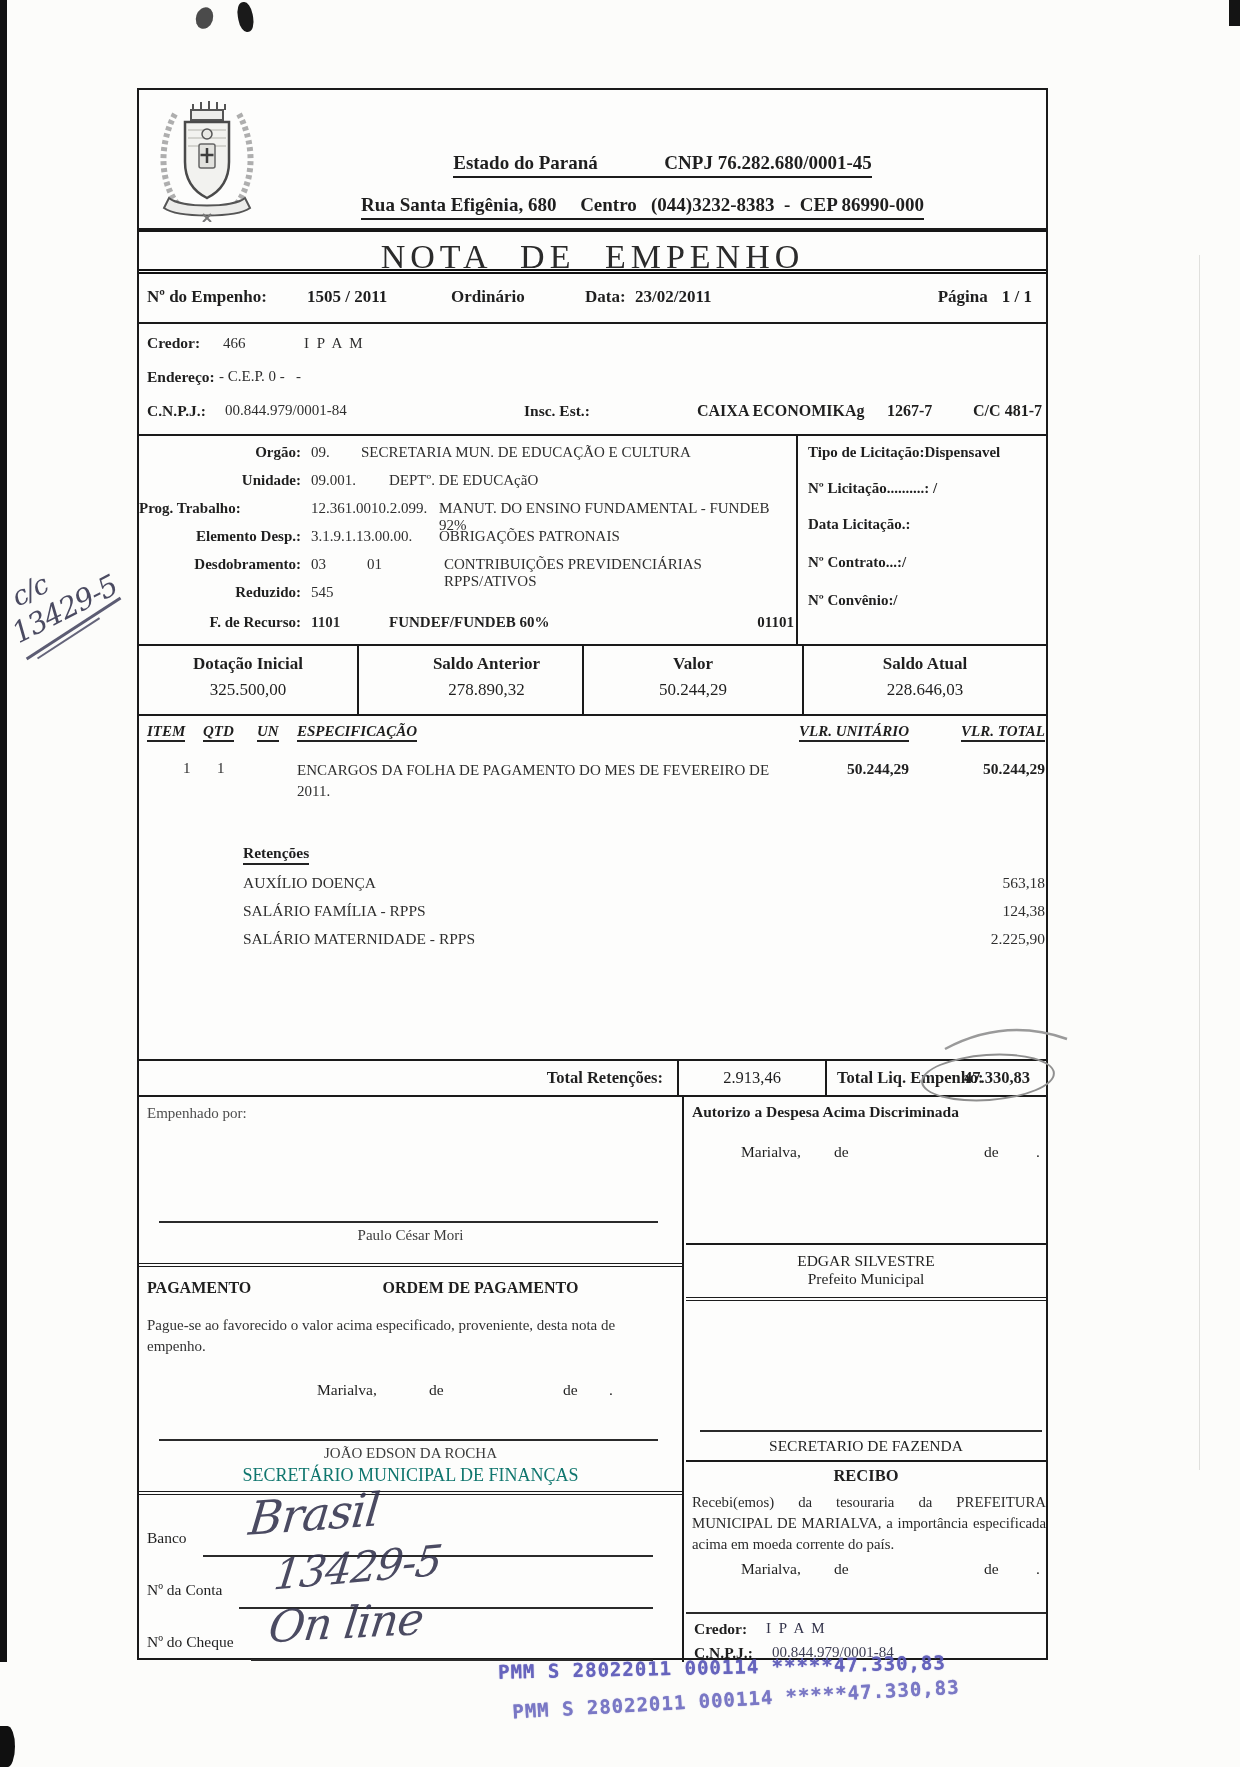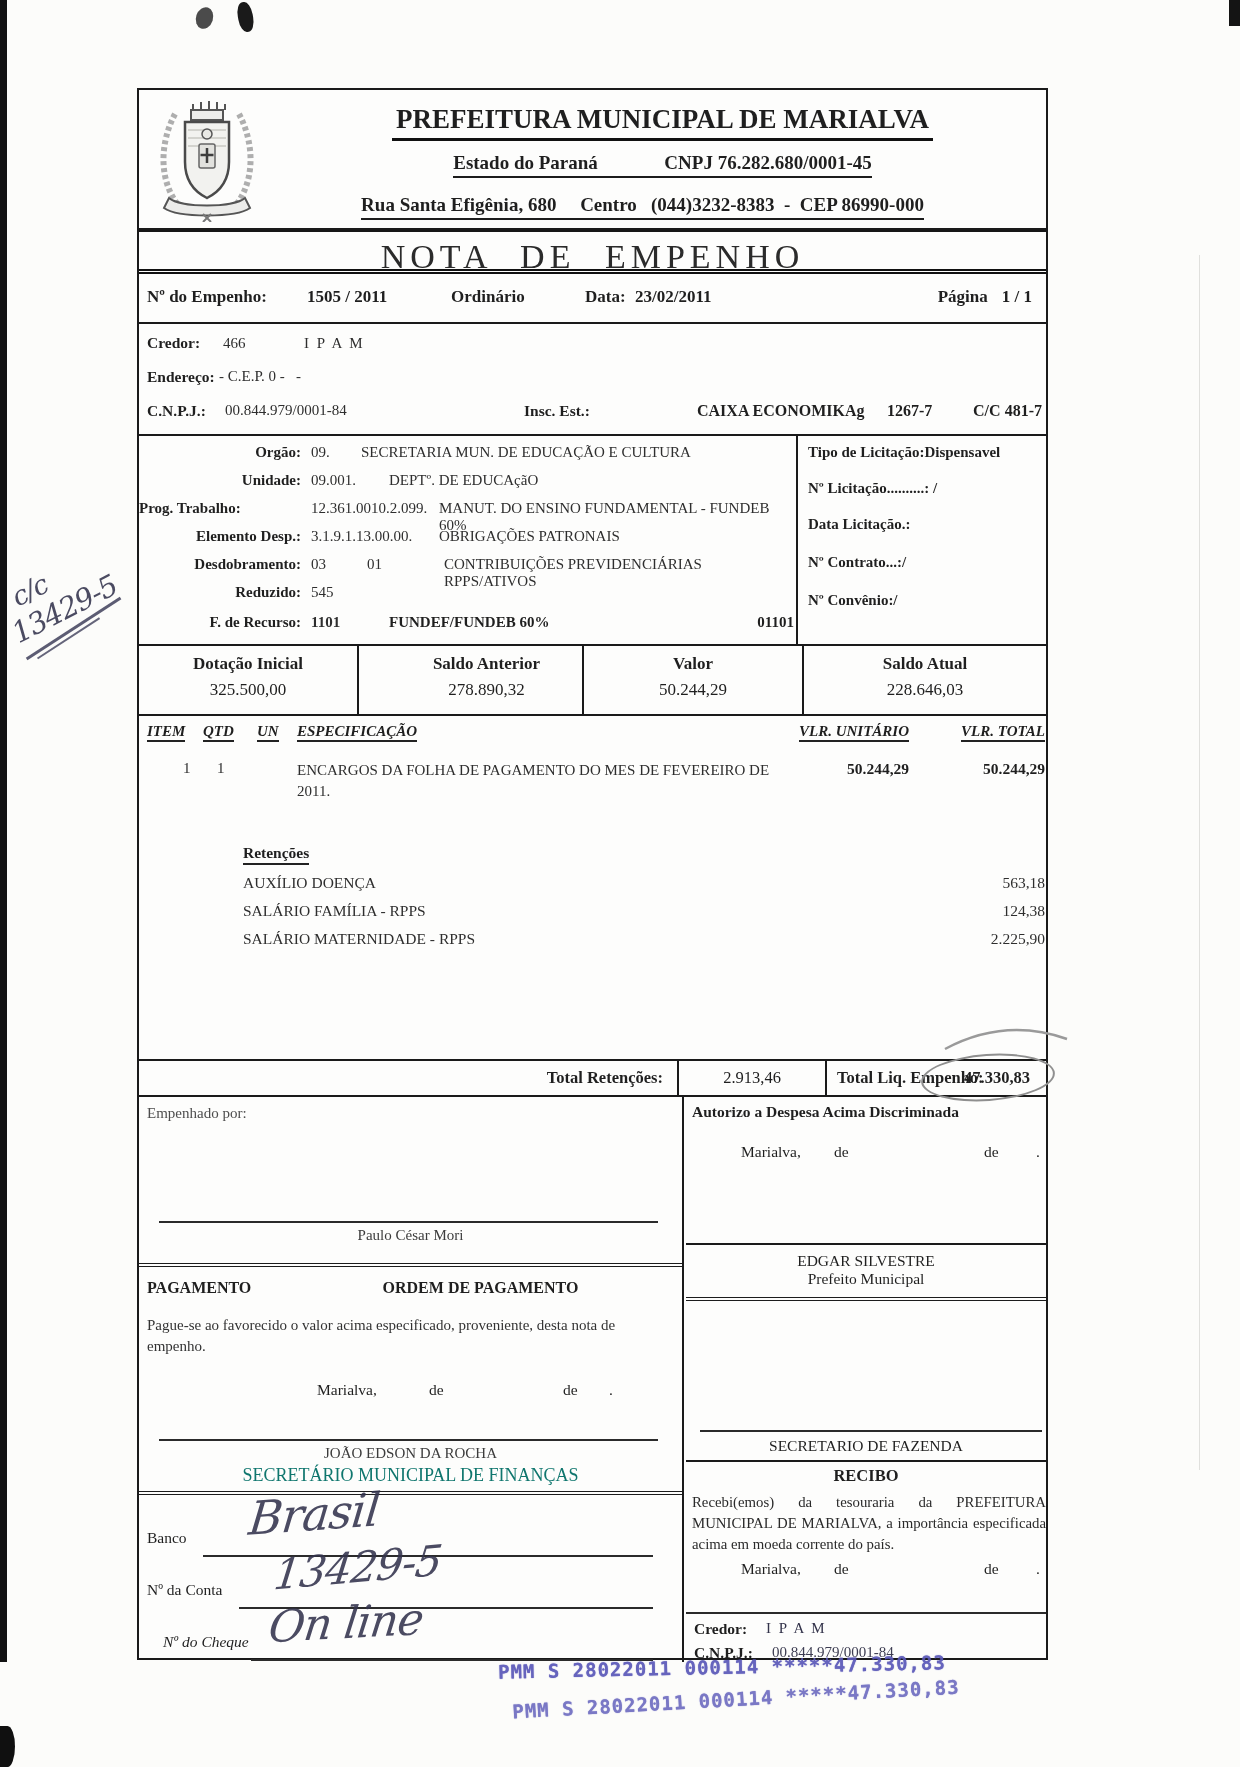--- a/index.html
+++ b/index.html
@@ -49,23 +49,20 @@
           <rect x="36" y="14" width="32" height="10" fill="#ececea" stroke="#555" stroke-width="2"></rect>
           <path d="M30 26 h44 v40 c0 20 -10 30 -22 36 c-12 -6 -22 -16 -22 -36 z" fill="#f2f2ef" stroke="#4a4a4a" stroke-width="2.5"></path>
           <path d="M33 34 h38 M33 42 h38 M33 50 h38" stroke="#c9c9c4" stroke-width="1.5"></path>
           <circle cx="52" cy="38" r="5" fill="#e8e8e4" stroke="#555" stroke-width="1.5"></circle>
           <rect x="44" y="48" width="16" height="24" rx="2" fill="#e2e2de" stroke="#666" stroke-width="1.5"></rect>
           <path d="M52 52 v15 M45.5 59 h13" stroke="#3d3d3d" stroke-width="2.5"></path>
           <path d="M14 102 c12 10 64 10 76 0 l5 10 c-14 10 -72 10 -86 0 z" fill="#ececea" stroke="#555" stroke-width="2"></path>
           <path d="M48 118 l8 8 M56 118 l-8 8" stroke="#777" stroke-width="2"></path>
         </svg>
       </div>
-      <div class="abs ctr" style="left:140px;right:0;top:14px;">
-        <span class="b" style="font-size:27px;border-bottom:3px solid #111;padding:0 4px 3px;display:inline-block;">PREFEITURA MUNICIPAL DE MARIALVA</span>
-      </div>
       <div class="abs ctr" style="left:140px;right:0;top:62px;">
         <span class="b pre uline" style="font-size:19px;display:inline-block;">Estado do Paraná              CNPJ 76.282.680/0001-45</span>
       </div>
       <div class="abs ctr" style="left:100px;right:0;top:104px;">
         <span class="b pre uline" style="font-size:19px;display:inline-block;">Rua Santa Efigênia, 680     Centro   (044)3232-8383  -  CEP 86990-000</span>
       </div>
     </div>
 
     <div class="sec" style="top:140px;height:44px;border-top:2px solid #161616;border-bottom:5px double #111;">
       <div class="ctr" style="font-size:34px;letter-spacing:5px;word-spacing:16px;color:#2b2b2b;padding-top:6px;">NOTA DE EMPENHO</div>
@@ -105,21 +102,21 @@
         <span class="abs v15" style="left:222px;">SECRETARIA MUN. DE EDUCAÇÃO E CULTURA</span>
       </div>
       <div class="abs" style="left:0;top:36px;right:254px;">
         <span class="abs lbl15" style="left:0;width:162px;text-align:right;">Unidade:</span>
         <span class="abs v15" style="left:172px;">09.001.</span>
         <span class="abs v15" style="left:250px;">DEPTº. DE EDUCAçãO</span>
       </div>
       <div class="abs" style="left:0;top:64px;right:254px;">
         <span class="abs lbl15" style="left:0;width:162px;text-align:left;">Prog. Trabalho:</span>
         <span class="abs v15" style="left:172px;">12.361.0010.2.099.</span>
-        <span class="abs v15" style="left:300px;">MANUT. DO ENSINO FUNDAMENTAL - FUNDEB 60%</span>
+        <span class="abs v15" style="left:300px;">MANUT. DO ENSINO FUNDAMENTAL - FUNDEB 92%</span>
       </div>
       <div class="abs" style="left:0;top:92px;right:254px;">
         <span class="abs lbl15" style="left:0;width:162px;text-align:right;">Elemento Desp.:</span>
         <span class="abs v15" style="left:172px;">3.1.9.1.13.00.00.</span>
         <span class="abs v15" style="left:300px;">OBRIGAÇÕES PATRONAIS</span>
       </div>
       <div class="abs" style="left:0;top:120px;right:254px;">
         <span class="abs lbl15" style="left:0;width:162px;text-align:right;">Desdobramento:</span>
         <span class="abs v15" style="left:172px;">03</span>
         <span class="abs v15" style="left:228px;">01</span>
@@ -229,21 +226,21 @@
           <div class="abs ctr" style="left:0;right:0;top:178px;font-size:15px;color:#3c3c3c;">JOÃO EDSON DA ROCHA</div>
           <div class="abs ctr" style="left:0;right:0;top:198px;font-size:18px;color:#0f766e;">SECRETÁRIO MUNICIPAL DE FINANÇAS</div>
         </div>
         <div class="abs" style="left:0;right:0;top:398px;height:167px;">
           <span class="abs" style="left:8px;top:34px;font-size:15.5px;">Banco</span>
           <div class="sig" style="left:64px;width:450px;top:60px;"></div>
           <div class="abs hand" style="left:110px;top:-8px;font-size:46px;transform:rotate(-4deg) skewX(-10deg);">Brasil</div>
           <span class="abs" style="left:8px;top:86px;font-size:15.5px;">Nº da Conta</span>
           <div class="sig" style="left:100px;width:414px;top:112px;"></div>
           <div class="abs hand" style="left:135px;top:48px;font-size:42px;transform:rotate(-5deg) skewX(-12deg);">13429-5</div>
-          <span class="abs" style="left:24px;top:138px;font-size:15.5px;font-style:italic;">Nº do Cheque</span>
+          <span class="abs" style="left:8px;top:138px;font-size:15.5px;">Nº do Cheque</span>
           <div class="sig" style="left:112px;width:402px;top:164px;"></div>
           <div class="abs hand" style="left:130px;top:102px;font-size:44px;transform:rotate(-3deg) skewX(-10deg);">On line</div>
         </div>
       </div>
 
       <div class="abs" style="left:547px;right:0;top:0;bottom:0;">
         <div class="abs" style="left:0;right:0;top:0;height:106px;">
           <span class="abs b" style="left:6px;top:6px;font-size:15.5px;">Autorizo a Despesa Acima Discriminada</span>
           <span class="abs" style="left:55px;top:46px;font-size:15.5px;">Marialva,</span>
           <span class="abs" style="left:148px;top:46px;font-size:15.5px;">de</span>

